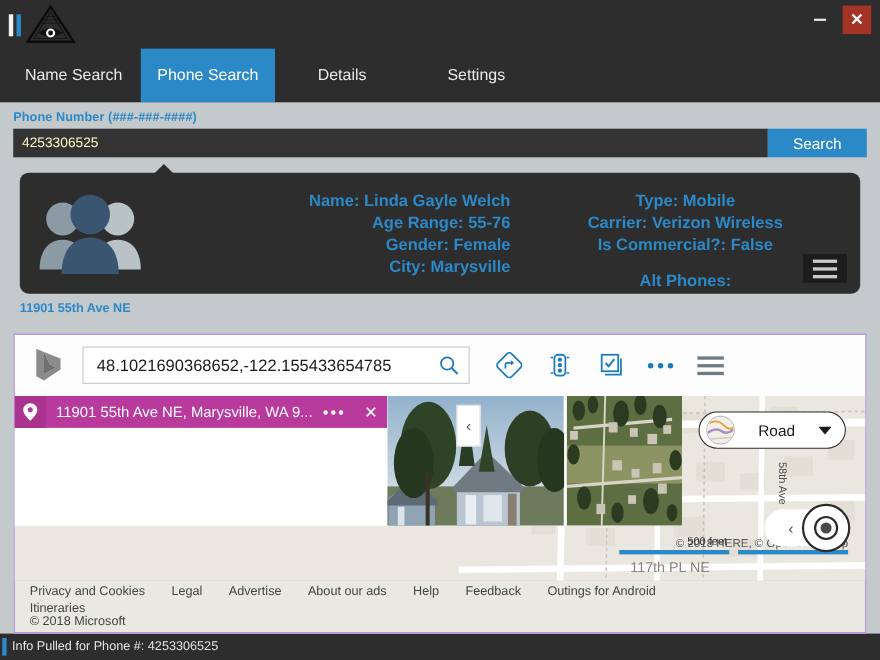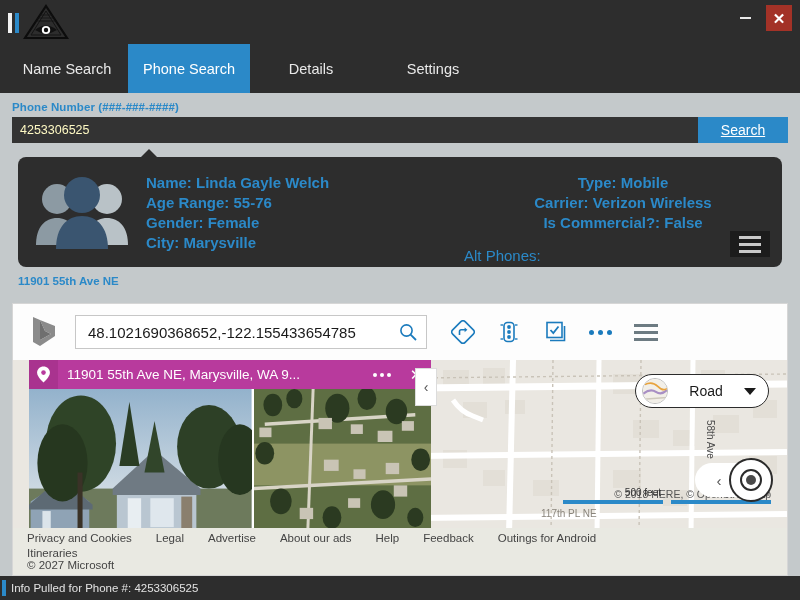--- a/index.html
+++ b/index.html
@@ -88,21 +88,20 @@
     background: #333333; border: none; outline: none;
     color: #fef9c3; font-size: 12.5px;
     padding: 0 8px;
     font-family: "Liberation Sans", sans-serif;
   }
   .search-btn {
     width: 90px; background: #2b89c8; border: none;
     color: #ffffff; font-size: 14px;
     font-family: "Liberation Sans", sans-serif;
     cursor: default;
-    text-decoration: underline;
   }
 
   
   .info-outer { padding: 14px 18px 0 18px; position: relative; }
   .notch {
     position: absolute; left: 140px; top: 6px;
     width: 0; height: 0;
     border-left: 9px solid transparent;
     border-right: 9px solid transparent;
     border-bottom: 9px solid #2d2d2d;
@@ -115,24 +114,25 @@
   }
   .avatar-cell { width: 128px; flex: none; display: flex; align-items: center; justify-content: center; }
   .avatar { width: 104px; height: 86px; display: block; }
 
   .info-cols { flex: 1 1 auto; display: flex; }
   .col-left, .col-right { flex: 1 1 50%; padding-top: 16px; }
   .kv {
     color: #2b89c8; font-weight: bold; font-size: 15px;
     line-height: 20px; text-align: center;
   }
-  .col-left .kv { text-align: left; }
+  .col-left .kv { text-align: right; }
   .alt-row {
     margin-top: 14px;
-    color: #2b89c8; font-weight: normal; font-size: 15px;
+    color: #2b89c8; font-weight: bold; font-size: 15px;
+    text-align: center;
   }
   .alt-btn {
     position: absolute; right: 12px; bottom: 10px;
     width: 40px; height: 26px; background: #1c1c1c;
     display: flex; flex-direction: column; align-items: center; justify-content: center; gap: 4px;
     cursor: default;
   }
   .alt-btn i { display: block; width: 22px; height: 3px; background: #c9c9c9; }
 
   
@@ -180,24 +180,24 @@
   
   .map-canvas {
     flex: 1 1 auto; position: relative;
     background: #eae6e0;
     overflow: hidden;
   }
   .map-bg { position: absolute; inset: 0; }
 
   
   .img-card {
-    position: absolute; left: 16px; top: 0;
+    position: absolute; left: 0; top: 0;
     width: 402px; height: 118px;
     background: #ffffff;
-    display: flex; flex-direction: column;
+    display: flex; 
     z-index: 6;
   }
   .img-card-head {
     height: 29px; background: #b83a9d;
     display: flex; align-items: center; color: #fff;
   }
   .pin-box { width: 29px; height: 29px; background: #a9338f; display: flex; align-items: center; justify-content: center; flex: none; }
   .pin-box svg { width: 15px; height: 17px; }
   .img-card-title { flex: 1 1 auto; font-size: 13.5px; padding-left: 9px; white-space: nowrap; overflow: hidden; }
   .card-dots { display: flex; gap: 3px; padding: 0 10px; }
@@ -454,21 +454,21 @@
           <g stroke="#c9c3b8" stroke-width="1.4" stroke-dasharray="3 3" fill="none">
             <path d="M404 18 L774 14"></path>
             <path d="M540 0 L538 175"></path>
             <path d="M628 0 L626 175"></path>
           </g>
         </svg>
 
         <div style="position:absolute;left:330px;top:6px;font-size:10px;color:#7a756c;">119th PI NE</div>
         <div style="position:absolute;left:30px;top:30px;font-size:11px;color:#4d4d4d;background:#eae7e1;padding:0 2px;">St NE</div>
         <div style="position:absolute;left:692px;top:60px;font-size:10px;color:#4d4d4d;writing-mode:vertical-rl;">58th Ave</div>
-        <div style="position:absolute;left:528px;top:148px;font-size:10px;color:#8a857c;">117th PL NE</div>
+        <div style="position:absolute;left:560px;top:148px;font-size:13px;color:#8a857c;">117th PL NE</div>
 
         <div class="img-card">
           <div class="img-card-head">
             <div class="pin-box">
               <svg viewBox="0 0 15 17">
                 <path d="M7.5 0.6 C3.9 0.6 1.1 3.3 1.1 6.7 C1.1 11 7.5 16.4 7.5 16.4 C7.5 16.4 13.9 11 13.9 6.7 C13.9 3.3 11.1 0.6 7.5 0.6 Z" fill="#fff"></path>
                 <circle cx="7.5" cy="6.6" r="2.3" fill="#b83a9d"></circle>
               </svg>
             </div>
             <div class="img-card-title">11901 55th Ave NE, Marysville, WA 9...</div>
@@ -603,21 +603,21 @@
           <span>Privacy and Cookies</span>
           <span>Legal</span>
           <span>Advertise</span>
           <span>About our ads</span>
           <span>Help</span>
           <span>Feedback</span>
           <span>Outings for Android</span>
         </div>
         <div class="foot-row2">
           <span>Itineraries</span>
-          <span class="copyright">© 2027 Microsoft</span>
+          <span class="copyright">© 2018 Microsoft</span>
         </div>
       </div>
     </div>
   </div>
 
   <div class="statusbar">
     <div class="status-accent"></div>
     <div>Info Pulled for Phone #: 4253306525</div>
   </div>
 </div>

